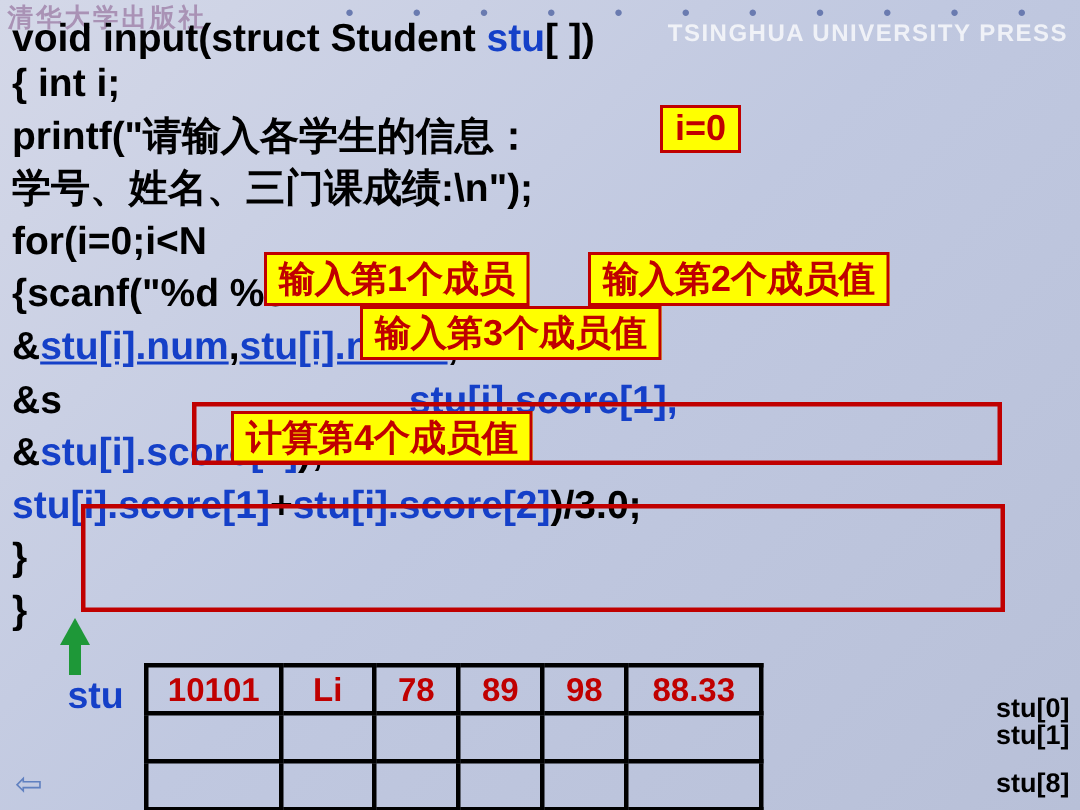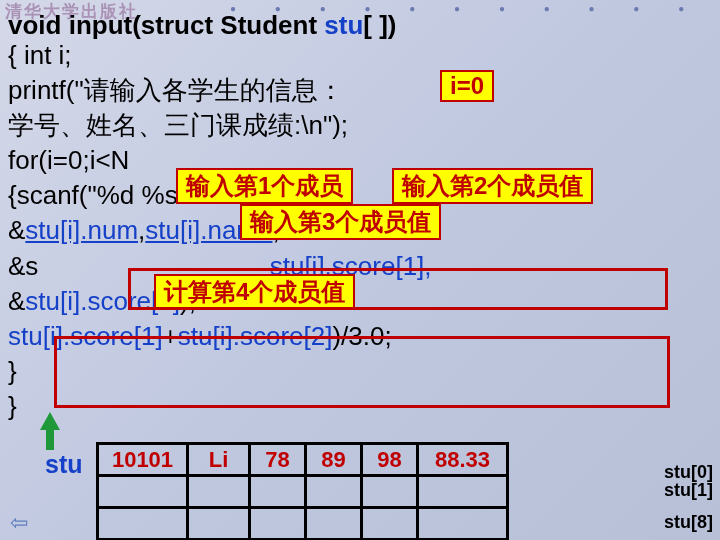--- a/index.html
+++ b/index.html
@@ -50,21 +50,21 @@
     color: #a992b5;
     font-weight: bold;
     letter-spacing: 2px;
   }
   .code {
     position: absolute;
     top: 38px;
     left: 8px;
     right: 8px;
     font-size: 26px;
-    font-weight: normal;
+    font-weight: bold;
     color: #000;
     line-height: 1.35;
   }
   .code .blue { color: #1540c8; text-decoration: underline; }
   .code .blueplain { color: #1540c8; }
   .callout {
     position: absolute;
     background: #ffff00;
     border: 2px solid #c00000;
     padding: 0px 8px;
@@ -146,20 +146,21 @@
   }
 </style>
 </head>
 <body>
 
 <div class="logo">清华大学出版社</div>
 <div class="dotrow">● ● ● ● ● ● ● ● ● ● ●</div>
 
 <div class="header">
   <span>void input(struct Student </span><span class="blue">stu</span><span>[ ])</span>
+  <span class="faded">TSINGHUA UNIVERSITY PRESS</span>
 </div>
 
 <div class="code">
   <div>{ int i;</div>
   <div>  printf("请输入各学生的信息：</div>
   <div>                学号、姓名、三门课成绩:\n");</div>
   <div>  for(i=0;i&lt;N</div>
   <div>  {scanf("%d %s</div>
   <div>
     <span>                &amp;</span><span class="blue">stu[i].num</span><span>,</span><span class="blue">stu[i].name</span><span>,</span>

